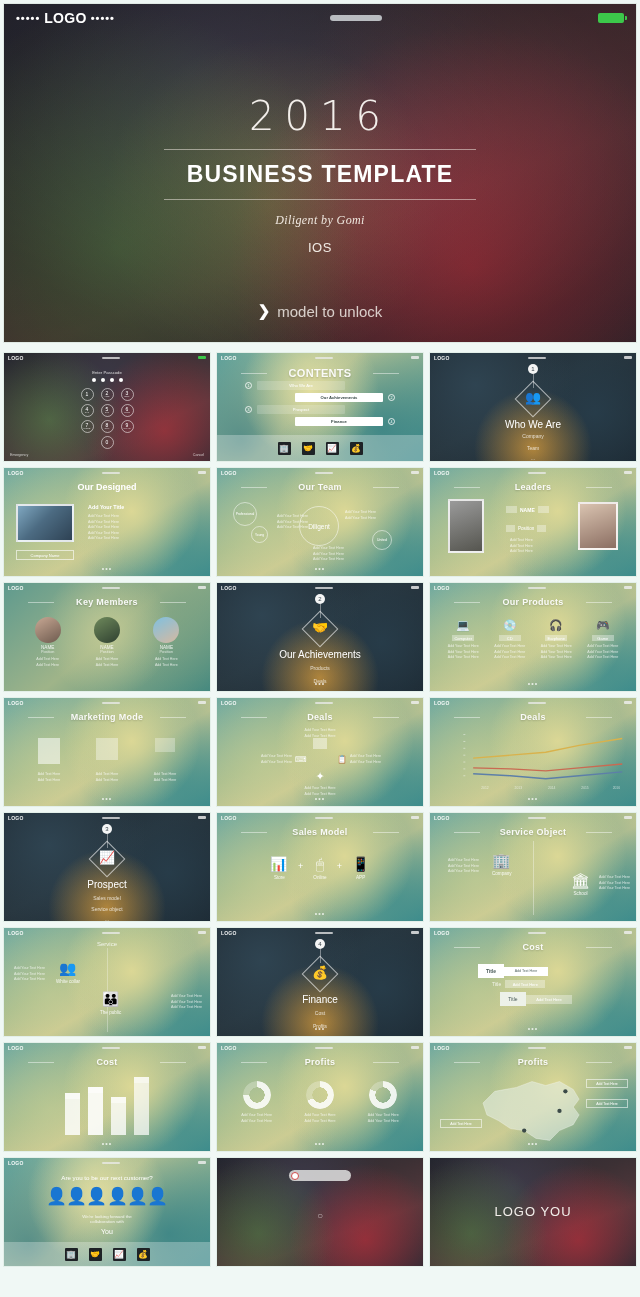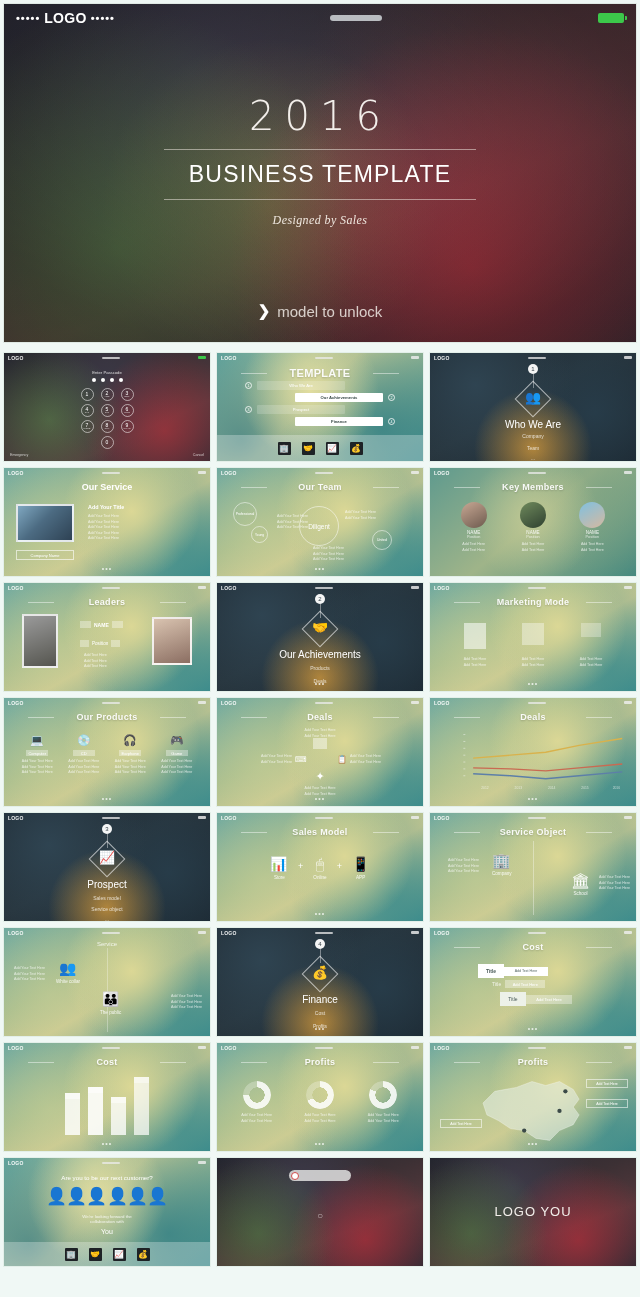--- a/index.html
+++ b/index.html
@@ -45,21 +45,21 @@
 
   .hero-center{
     position:absolute; left:0; right:0; top:92px; text-align:center; z-index:4;
   }
   .hero-year{
     color:#f2eeea; font-size:40px; letter-spacing:10px; font-weight:300;
     font-family:"DejaVu Sans", sans-serif; line-height:1;
   }
   .rule{ width:312px; height:1px; background:rgba(235,228,220,.55); margin:13px auto; }
   .hero-title{
-    color:#fff; font-size:23px; font-weight:normal; letter-spacing:1.2px; line-height:1;
+    color:#fff; font-size:23px; font-weight:bold; letter-spacing:1.2px; line-height:1;
   }
   .hero-sub{
     color:#efe7df; font-size:12px; font-style:italic; font-family:"Liberation Serif", serif;
     margin-top:12px; letter-spacing:.4px;
   }
   .hero-os{ color:#f0eae4; font-size:13px; margin-top:12px; letter-spacing:.6px; }
   .slide-unlock{
     position:absolute; left:0; right:0; bottom:22px; z-index:4;
     display:flex; align-items:center; justify-content:center; gap:7px;
     color:rgba(245,240,235,.82); font-size:15px;
@@ -213,21 +213,22 @@
       <div class="sb-right">
           <i class="battery"></i>
         </div>
     </div>
 
     <div class="hero-center">
       <div class="hero-year">2016</div>
       <div class="rule"></div>
       <div class="hero-title">BUSINESS  TEMPLATE</div>
       <div class="rule"></div>
-      <div class="hero-sub">Designed by Sales</div>
+      <div class="hero-sub">Diligent by Gomi</div>
+      <div class="hero-os">IOS</div>
     </div>
 
     <div class="slide-unlock">
       <span class="chev">❯</span>
       <span>model to unlock</span>
     </div>
   </div>
 
   <div class="grid">
 
@@ -303,21 +304,21 @@
     </div>
 
     <div class="thumb bg-teal2">
       <div class="tb-bar">
           <span class="tb-logo">LOGO</span>
         <span class="tb-pill">
             <i></i>
           </span>
           <span class="tb-bat"></span>
         </div>
-      <div class="slide-title big-title">TEMPLATE</div>
+      <div class="slide-title big-title">CONTENTS</div>
       <div class="contents-list">
         <div class="crow">
           <span class="cnum">1</span>
           <span class="cbtn">Who We Are</span>
           </div>
         <div class="crow r">
           <span class="cbtn on">Our Achievements</span>
           <span class="cnum">2</span>
           </div>
         <div class="crow">
@@ -358,21 +359,21 @@
     </div>
 
     <div class="thumb bg-teal">
       <div class="tb-bar">
           <span class="tb-logo">LOGO</span>
         <span class="tb-pill">
             <i></i>
           </span>
           <span class="tb-bat"></span>
         </div>
-      <div class="ctr" style="top:14px;color:#fff;font-size:9px;font-weight:bold">Our Service</div>
+      <div class="ctr" style="top:14px;color:#fff;font-size:9px;font-weight:bold">Our Designed</div>
       <div class="photo" style="position:absolute;left:12px;top:36px;width:58px;height:38px"></div>
       <div style="position:absolute;left:84px;top:36px;color:#fff;font-size:5.4px;font-weight:bold">Add Your Title</div>
       <div style="position:absolute;left:84px;top:46px">
         <div class="body-text" style="text-align:left">Add Your Text Here</div>
         <div class="body-text" style="text-align:left">Add Your Text Here</div>
         <div class="body-text" style="text-align:left">Add Your Text Here</div>
         <div class="body-text" style="text-align:left">Add Your Text Here</div>
         <div class="body-text" style="text-align:left">Add Your Text Here</div>
       </div>
       <div style="position:absolute;left:12px;top:82px;width:58px;height:10px;border:1px solid rgba(255,255,255,.6);display:flex;align-items:center;justify-content:center;color:#fff;font-size:4px">Company Name</div>
@@ -400,54 +401,20 @@
       <div style="position:absolute;left:128px;top:42px">
         <div class="body-text">Add Your Text Here</div>
         <div class="body-text">Add Your Text Here</div>
       </div>
       <div style="position:absolute;left:96px;top:78px">
         <div class="body-text">Add Your Text Here</div>
         <div class="body-text">Add Your Text Here</div>
         <div class="body-text">Add Your Text Here</div>
       </div>
       <div class="dots3">•••</div>
-    </div>
-
-    <div class="thumb bg-green">
-      <div class="tb-bar">
-          <span class="tb-logo">LOGO</span>
-        <span class="tb-pill">
-            <i></i>
-          </span>
-          <span class="tb-bat"></span>
-        </div>
-      <div class="slide-title">Key Members</div>
-      <div style="position:absolute;top:34px;left:0;right:0;display:flex;justify-content:space-around;padding:0 14px">
-        <div style="text-align:center">
-          <div style="width:26px;height:26px;border-radius:50%;background:linear-gradient(150deg,#c8a894,#6d5a4e);margin:0 auto"></div>
-          <div class="cap" style="margin-top:2px">NAME</div>
-          <div class="cap" style="font-size:3.8px;opacity:.8">Position</div>
-          <div class="body-text" style="margin-top:3px">Add Text Here</div>
-          <div class="body-text">Add Text Here</div>
-        </div>
-        <div style="text-align:center">
-          <div style="width:26px;height:26px;border-radius:50%;background:linear-gradient(150deg,#6f8a5c,#2f4030);margin:0 auto"></div>
-          <div class="cap" style="margin-top:2px">NAME</div>
-          <div class="cap" style="font-size:3.8px;opacity:.8">Position</div>
-          <div class="body-text" style="margin-top:3px">Add Text Here</div>
-          <div class="body-text">Add Text Here</div>
-        </div>
-        <div style="text-align:center">
-          <div style="width:26px;height:26px;border-radius:50%;background:linear-gradient(150deg,#7fc0e0,#d6b9a0);margin:0 auto"></div>
-          <div class="cap" style="margin-top:2px">NAME</div>
-          <div class="cap" style="font-size:3.8px;opacity:.8">Position</div>
-          <div class="body-text" style="margin-top:3px">Add Text Here</div>
-          <div class="body-text">Add Text Here</div>
-        </div>
-      </div>
     </div>
 
     <div class="thumb bg-teal">
       <div class="tb-bar">
           <span class="tb-logo">LOGO</span>
         <span class="tb-pill">
             <i></i>
           </span>
           <span class="tb-bat"></span>
         </div>
@@ -464,20 +431,54 @@
         <span style="color:#fff;font-size:4.6px">Position</span>
         <span class="gbox" style="width:9px;height:7px"></span>
       </div>
       <div style="position:absolute;left:80px;top:70px">
         <div class="body-text" style="text-align:left">Add Text Here</div>
         <div class="body-text" style="text-align:left">Add Text Here</div>
         <div class="body-text" style="text-align:left">Add Text Here</div>
       </div>
     </div>
 
+    <div class="thumb bg-green">
+      <div class="tb-bar">
+          <span class="tb-logo">LOGO</span>
+        <span class="tb-pill">
+            <i></i>
+          </span>
+          <span class="tb-bat"></span>
+        </div>
+      <div class="slide-title">Key Members</div>
+      <div style="position:absolute;top:34px;left:0;right:0;display:flex;justify-content:space-around;padding:0 14px">
+        <div style="text-align:center">
+          <div style="width:26px;height:26px;border-radius:50%;background:linear-gradient(150deg,#c8a894,#6d5a4e);margin:0 auto"></div>
+          <div class="cap" style="margin-top:2px">NAME</div>
+          <div class="cap" style="font-size:3.8px;opacity:.8">Position</div>
+          <div class="body-text" style="margin-top:3px">Add Text Here</div>
+          <div class="body-text">Add Text Here</div>
+        </div>
+        <div style="text-align:center">
+          <div style="width:26px;height:26px;border-radius:50%;background:linear-gradient(150deg,#6f8a5c,#2f4030);margin:0 auto"></div>
+          <div class="cap" style="margin-top:2px">NAME</div>
+          <div class="cap" style="font-size:3.8px;opacity:.8">Position</div>
+          <div class="body-text" style="margin-top:3px">Add Text Here</div>
+          <div class="body-text">Add Text Here</div>
+        </div>
+        <div style="text-align:center">
+          <div style="width:26px;height:26px;border-radius:50%;background:linear-gradient(150deg,#7fc0e0,#d6b9a0);margin:0 auto"></div>
+          <div class="cap" style="margin-top:2px">NAME</div>
+          <div class="cap" style="font-size:3.8px;opacity:.8">Position</div>
+          <div class="body-text" style="margin-top:3px">Add Text Here</div>
+          <div class="body-text">Add Text Here</div>
+        </div>
+      </div>
+    </div>
+
     <div class="thumb bg-dark">
       <div class="tb-bar">
           <span class="tb-logo">LOGO</span>
         <span class="tb-pill">
             <i></i>
           </span>
           <span class="tb-bat"></span>
         </div>
       <div class="sec-num">
           <i>2</i>
@@ -492,78 +493,78 @@
     </div>
 
     <div class="thumb bg-teal">
       <div class="tb-bar">
           <span class="tb-logo">LOGO</span>
         <span class="tb-pill">
             <i></i>
           </span>
           <span class="tb-bat"></span>
         </div>
+      <div class="slide-title">Our Products</div>
+      <div style="position:absolute;top:36px;left:0;right:0;display:flex;justify-content:space-around;padding:0 10px">
+        <div style="text-align:center">
+          <div class="icowhite" style="font-size:11px">💻</div>
+          <div class="gbox" style="width:22px;height:6px;margin:3px auto 0">Computer</div>
+          <div class="body-text" style="margin-top:3px">Add Your Text Here</div>
+          <div class="body-text">Add Your Text Here</div>
+          <div class="body-text">Add Your Text Here</div>
+        </div>
+        <div style="text-align:center">
+          <div class="icowhite" style="font-size:11px">💿</div>
+          <div class="gbox" style="width:22px;height:6px;margin:3px auto 0">CD</div>
+          <div class="body-text" style="margin-top:3px">Add Your Text Here</div>
+          <div class="body-text">Add Your Text Here</div>
+          <div class="body-text">Add Your Text Here</div>
+        </div>
+        <div style="text-align:center">
+          <div class="icowhite" style="font-size:11px">🎧</div>
+          <div class="gbox" style="width:22px;height:6px;margin:3px auto 0">Earphone</div>
+          <div class="body-text" style="margin-top:3px">Add Your Text Here</div>
+          <div class="body-text">Add Your Text Here</div>
+          <div class="body-text">Add Your Text Here</div>
+        </div>
+        <div style="text-align:center">
+          <div class="icowhite" style="font-size:11px">🎮</div>
+          <div class="gbox" style="width:22px;height:6px;margin:3px auto 0">Game</div>
+          <div class="body-text" style="margin-top:3px">Add Your Text Here</div>
+          <div class="body-text">Add Your Text Here</div>
+          <div class="body-text">Add Your Text Here</div>
+        </div>
+      </div>
+      <div class="dots3">•••</div>
+    </div>
+
+    <div class="thumb bg-teal">
+      <div class="tb-bar">
+          <span class="tb-logo">LOGO</span>
+        <span class="tb-pill">
+            <i></i>
+          </span>
+          <span class="tb-bat"></span>
+        </div>
       <div class="slide-title">Marketing Mode</div>
       <div style="position:absolute;top:40px;left:0;right:0;display:flex;justify-content:space-around;padding:0 16px">
         <div style="text-align:center">
           <div style="width:22px;height:26px;background:rgba(255,255,255,.55);margin:0 auto"></div>
           <div class="body-text" style="margin-top:8px">Add Text Here</div>
           <div class="body-text">Add Text Here</div>
         </div>
         <div style="text-align:center">
           <div style="width:22px;height:22px;background:rgba(255,255,255,.38);margin:0 auto"></div>
           <div class="body-text" style="margin-top:12px">Add Text Here</div>
           <div class="body-text">Add Text Here</div>
         </div>
         <div style="text-align:center">
           <div style="width:20px;height:14px;background:rgba(255,255,255,.3);margin:0 auto"></div>
           <div class="body-text" style="margin-top:20px">Add Text Here</div>
           <div class="body-text">Add Text Here</div>
-        </div>
-      </div>
-      <div class="dots3">•••</div>
-    </div>
-
-    <div class="thumb bg-teal">
-      <div class="tb-bar">
-          <span class="tb-logo">LOGO</span>
-        <span class="tb-pill">
-            <i></i>
-          </span>
-          <span class="tb-bat"></span>
-        </div>
-      <div class="slide-title">Our Products</div>
-      <div style="position:absolute;top:36px;left:0;right:0;display:flex;justify-content:space-around;padding:0 10px">
-        <div style="text-align:center">
-          <div class="icowhite" style="font-size:11px">💻</div>
-          <div class="gbox" style="width:22px;height:6px;margin:3px auto 0">Computer</div>
-          <div class="body-text" style="margin-top:3px">Add Your Text Here</div>
-          <div class="body-text">Add Your Text Here</div>
-          <div class="body-text">Add Your Text Here</div>
-        </div>
-        <div style="text-align:center">
-          <div class="icowhite" style="font-size:11px">💿</div>
-          <div class="gbox" style="width:22px;height:6px;margin:3px auto 0">CD</div>
-          <div class="body-text" style="margin-top:3px">Add Your Text Here</div>
-          <div class="body-text">Add Your Text Here</div>
-          <div class="body-text">Add Your Text Here</div>
-        </div>
-        <div style="text-align:center">
-          <div class="icowhite" style="font-size:11px">🎧</div>
-          <div class="gbox" style="width:22px;height:6px;margin:3px auto 0">Earphone</div>
-          <div class="body-text" style="margin-top:3px">Add Your Text Here</div>
-          <div class="body-text">Add Your Text Here</div>
-          <div class="body-text">Add Your Text Here</div>
-        </div>
-        <div style="text-align:center">
-          <div class="icowhite" style="font-size:11px">🎮</div>
-          <div class="gbox" style="width:22px;height:6px;margin:3px auto 0">Game</div>
-          <div class="body-text" style="margin-top:3px">Add Your Text Here</div>
-          <div class="body-text">Add Your Text Here</div>
-          <div class="body-text">Add Your Text Here</div>
         </div>
       </div>
       <div class="dots3">•••</div>
     </div>
 
     <div class="thumb bg-teal">
       <div class="tb-bar">
           <span class="tb-logo">LOGO</span>
         <span class="tb-pill">
             <i></i>

